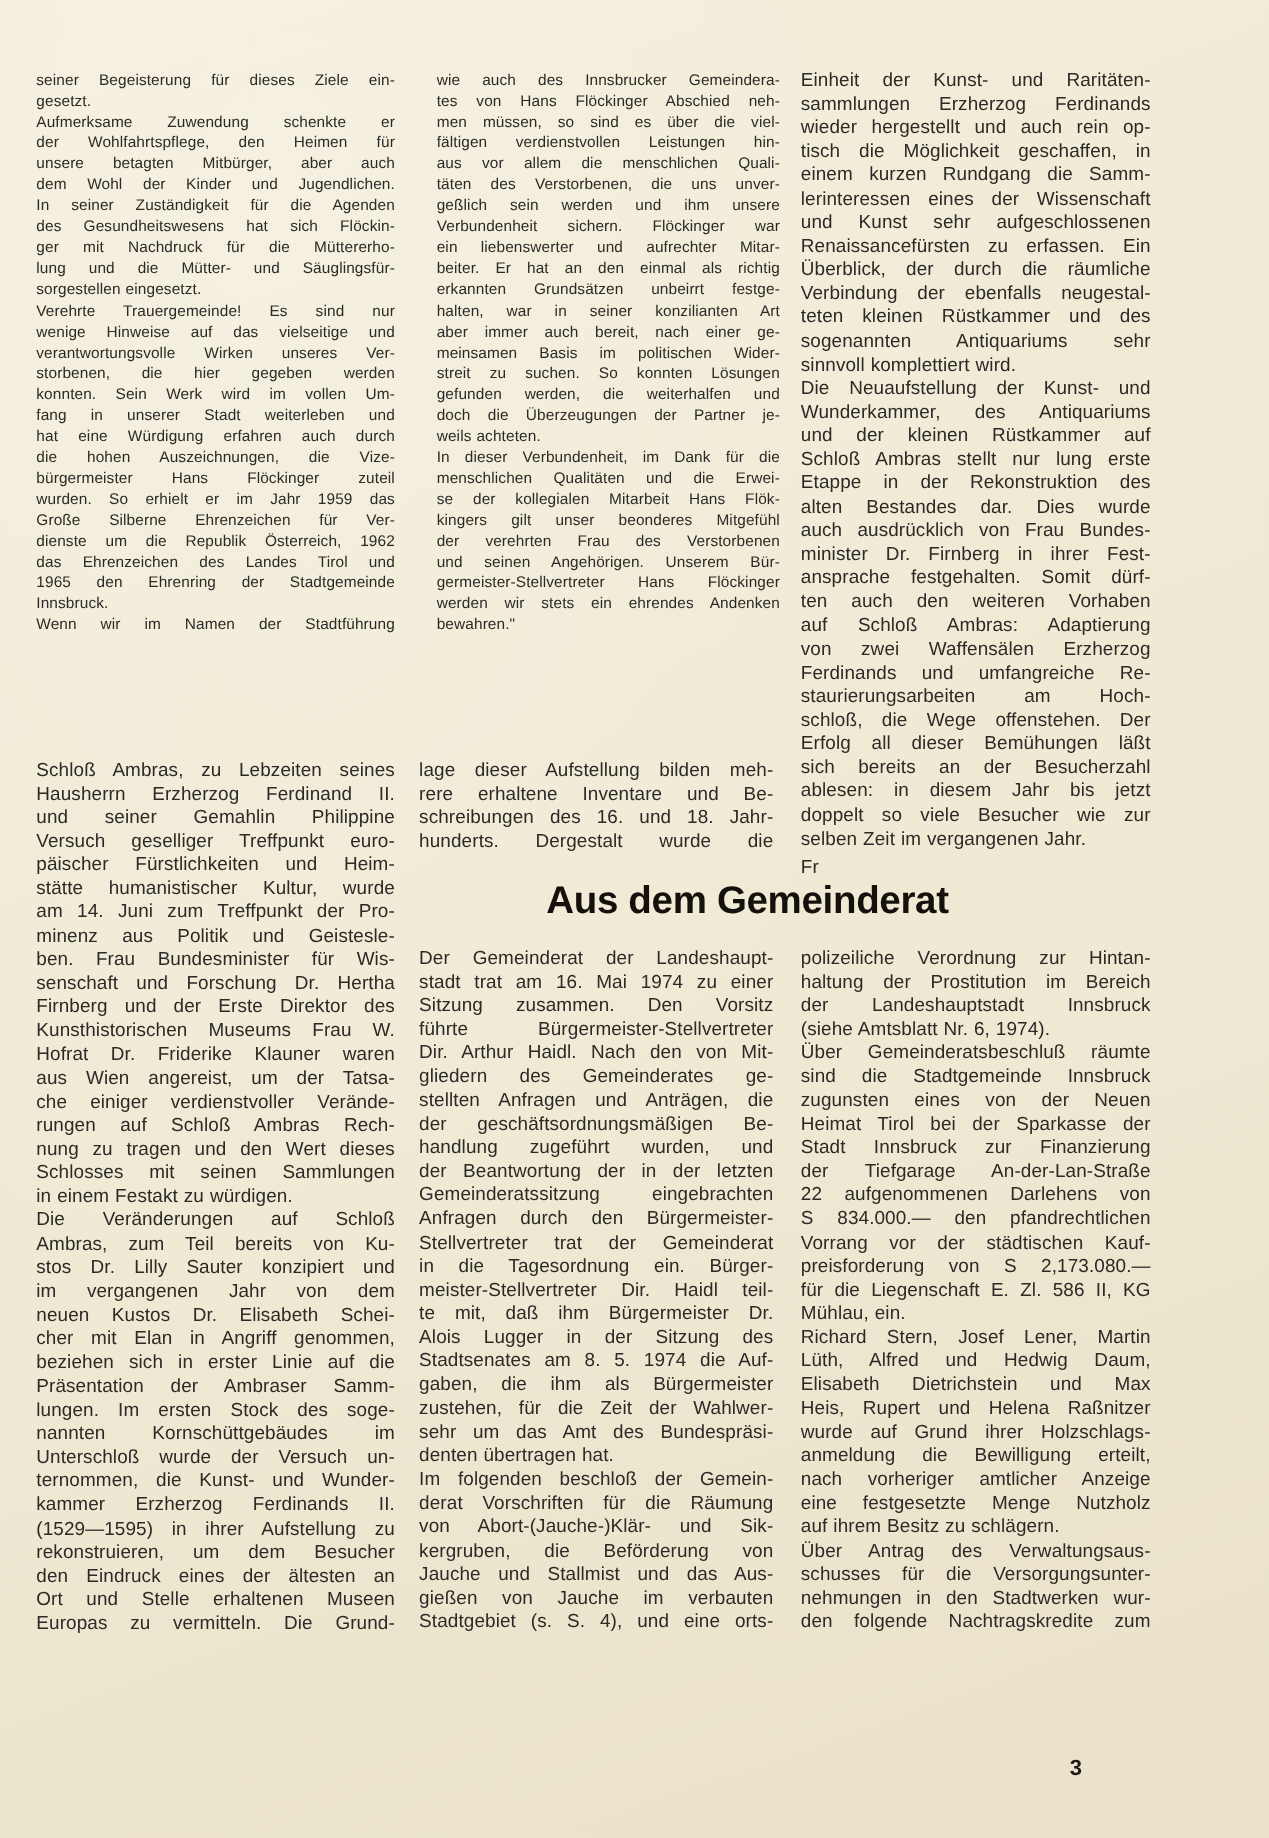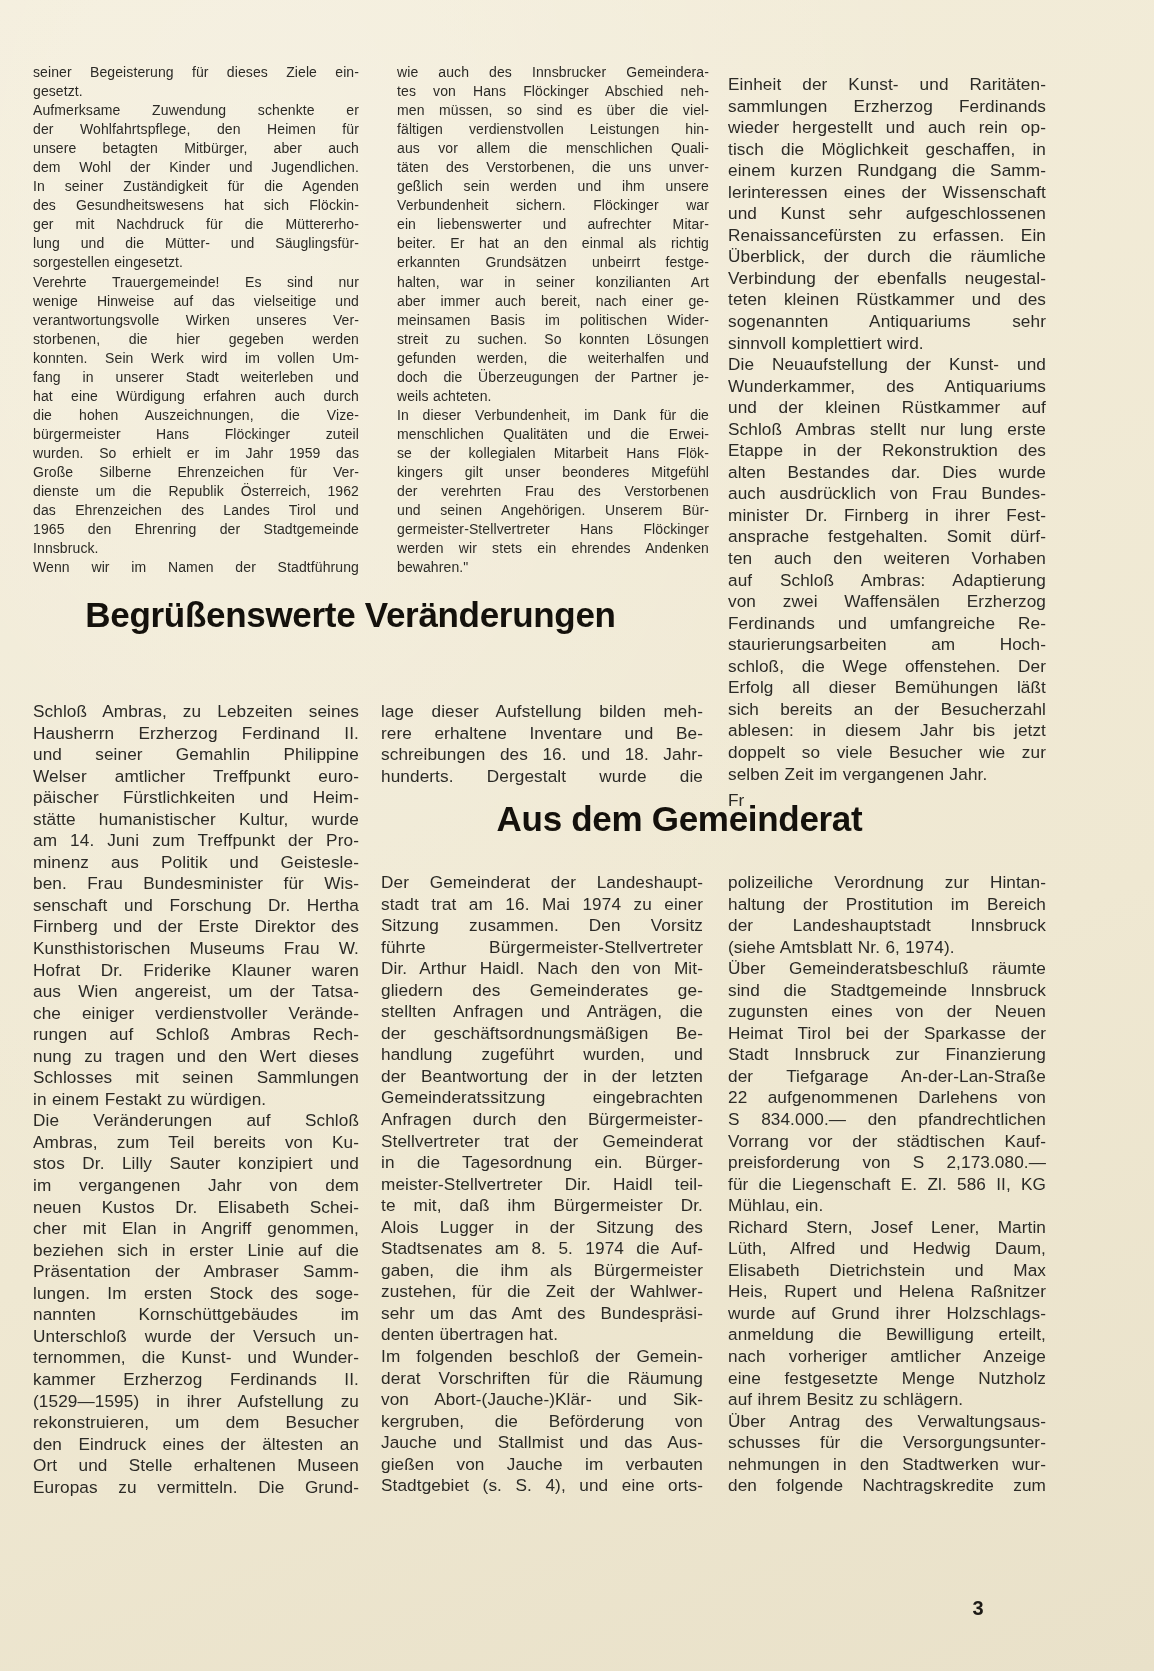--- a/index.html
+++ b/index.html
@@ -9,21 +9,21 @@
     margin:0 auto;
     background:
       radial-gradient(ellipse at 22% 12%, rgba(255,255,255,0.22), rgba(255,255,255,0) 55%),
       linear-gradient(160deg, #f3edda 0%, #efe8d2 62%, #e9e1c9 100%);
     font-family:"Liberation Sans","DejaVu Sans",sans-serif;
     color:#2b2a26;
     overflow:hidden;
   }
   .block { position:absolute; }
   .art1 { font-size:14px; line-height:19.05px; letter-spacing:0.1px; }
-  .art2 { font-size:17.2px; line-height:21.55px; letter-spacing:0.1px;margin-top:12px; }
+  .art2 { font-size:17.2px; line-height:21.55px; letter-spacing:0.1px; }
   .tl { text-align:justify; text-align-last:justify; word-spacing:0.5px; }
   .tl.flush { text-align-last:auto; }
   .headline {
     position:absolute;
     text-align:center;
     font-weight:700;
     font-size:35px;
     line-height:47px;
     letter-spacing:-0.3px;
     color:#14110c;
@@ -135,28 +135,27 @@
         <div class="tl">Erfolg all dieser Bemühungen läßt</div>
         <div class="tl">sich bereits an der Besucherzahl</div>
         <div class="tl">ablesen: in diesem Jahr bis jetzt</div>
         <div class="tl">doppelt so viele Besucher wie zur</div>
         <div class="tl flush">selben Zeit im vergangenen Jahr.</div>
       </div>
     <div class="sig">Fr</div>
   </div>
 
   <div class="headline" style="left:28px; top:591px; width:645px;">
-    <div>Begrüßenswerte Veränderungen</div>
   </div>
 
   <div class="block art2" style="left:33px; top:689px; width:326px;">
       <div class="tl">Schloß Ambras, zu Lebzeiten seines</div>
       <div class="tl">Hausherrn Erzherzog Ferdinand II.</div>
       <div class="tl">und seiner Gemahlin Philippine</div>
-      <div class="tl">Welser amtlicher Treffpunkt euro-</div>
+      <div class="tl">Versuch geselliger Treffpunkt euro-</div>
       <div class="tl">päischer Fürstlichkeiten und Heim-</div>
       <div class="tl">stätte humanistischer Kultur, wurde</div>
       <div class="tl">am 14. Juni zum Treffpunkt der Pro-</div>
       <div class="tl">minenz aus Politik und Geistesle-</div>
       <div class="tl">ben. Frau Bundesminister für Wis-</div>
       <div class="tl">senschaft und Forschung Dr. Hertha</div>
       <div class="tl">Firnberg und der Erste Direktor des</div>
       <div class="tl">Kunsthistorischen Museums Frau W.</div>
       <div class="tl">Hofrat Dr. Friderike Klauner waren</div>
       <div class="tl">aus Wien angereist, um der Tatsa-</div>

